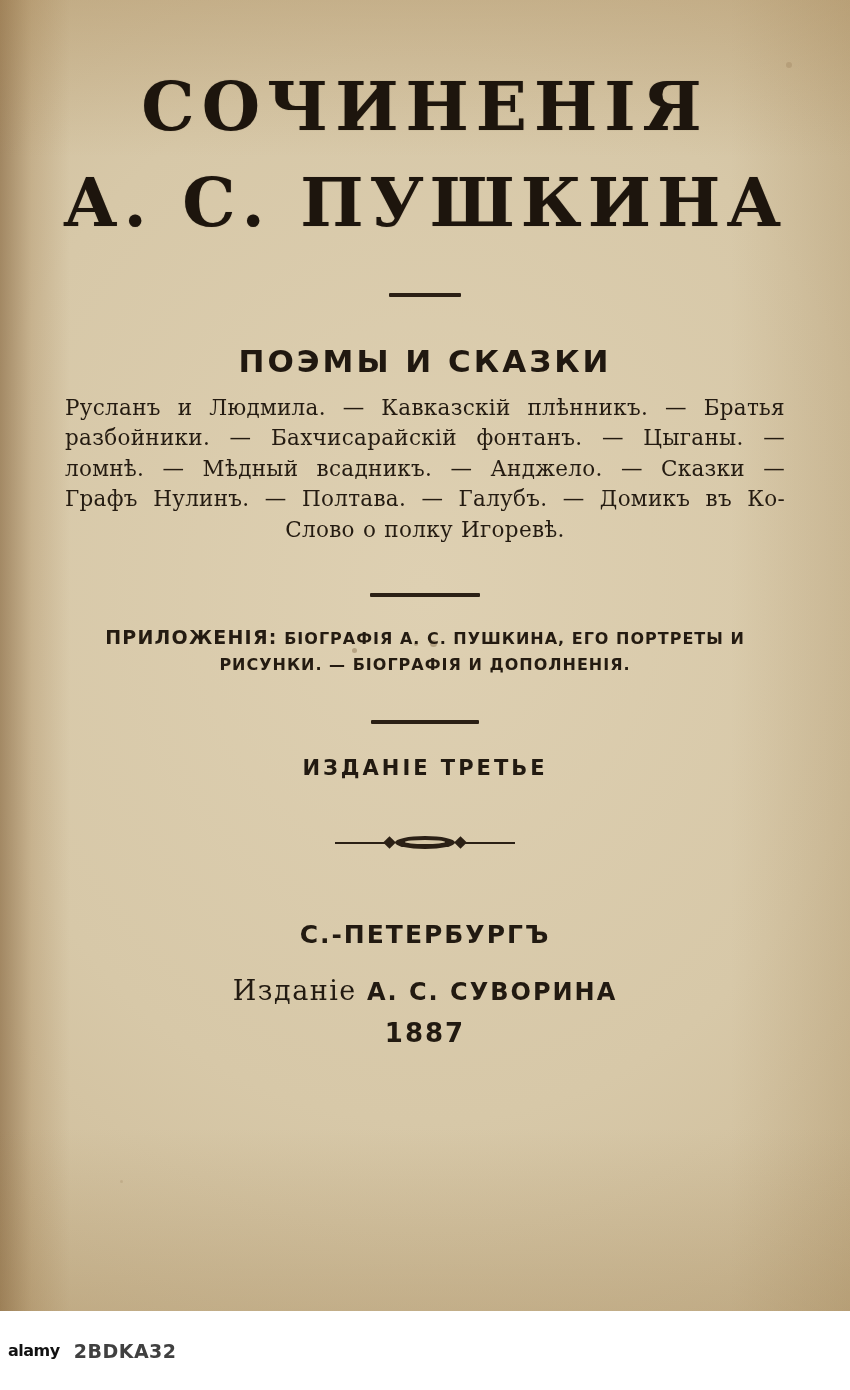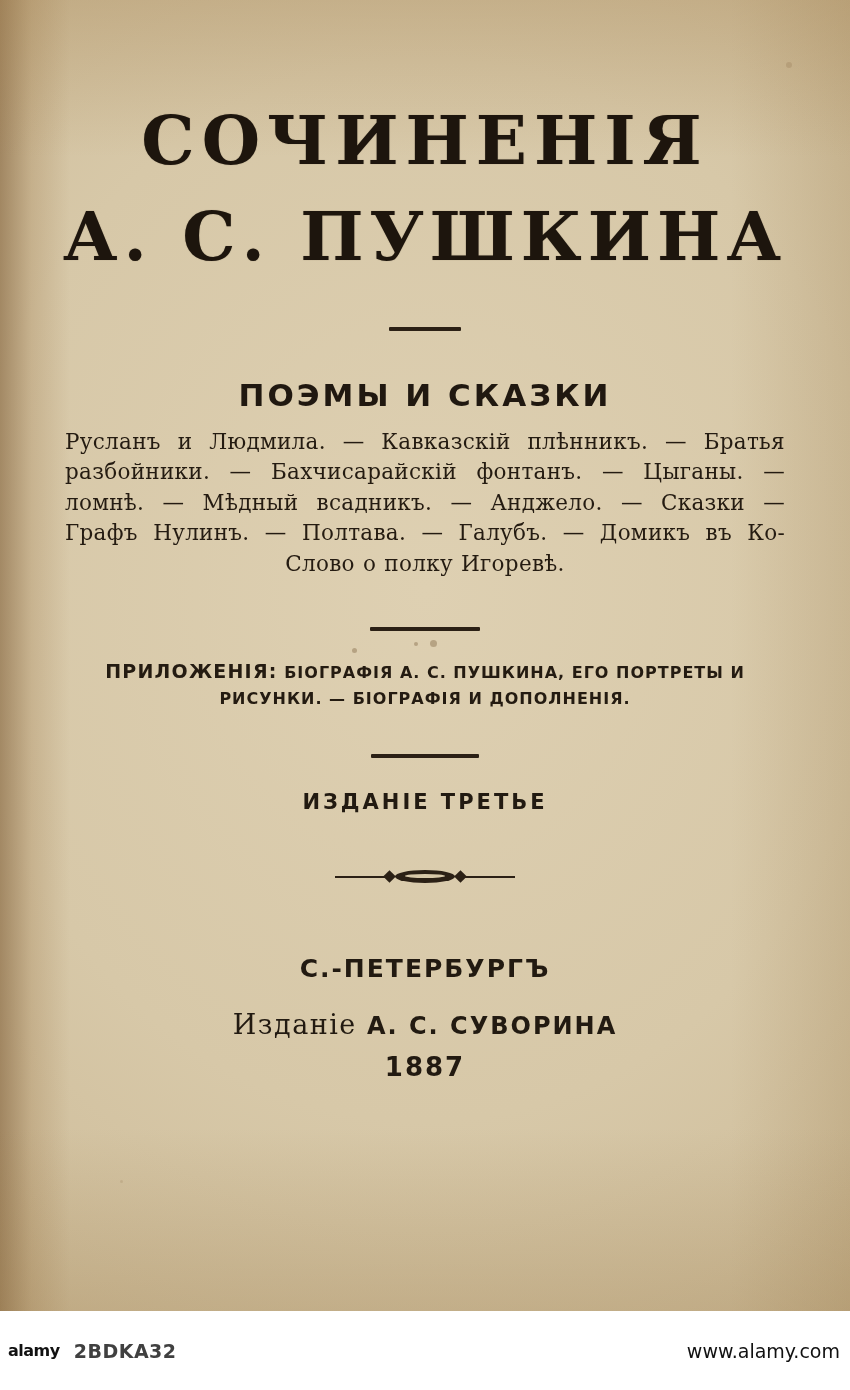--- a/index.html
+++ b/index.html
@@ -58,21 +58,21 @@
     width: 850px;
     height: 1311px;
     color: #241a10;
     text-align: center;
     z-index: 3;
   }
 
   
   .title-main {
     margin: 0;
-    padding-top: 106px;
+    padding-top: 72px;
     font-family: "DejaVu Serif", serif;
     font-weight: bold;
     font-size: 67px;
     letter-spacing: 7px;
     line-height: 1.05;
     color: #1d150d;
     text-shadow: 0 0 1px rgba(40,28,15,0.35);
   }
   .title-author {
     margin: 0;
@@ -326,14 +326,13 @@
     <div class="year">1887</div>
 
   </div>
 </div>
 
 <div id="watermark-bar">
   <div class="wm-left">
     <span class="wm-logo">alamy</span>
     <span class="wm-id">2BDKA32</span>
   </div>
-  <div class="wm-right">www.alamy.com</div>
 </div>
 
 </body></html>

